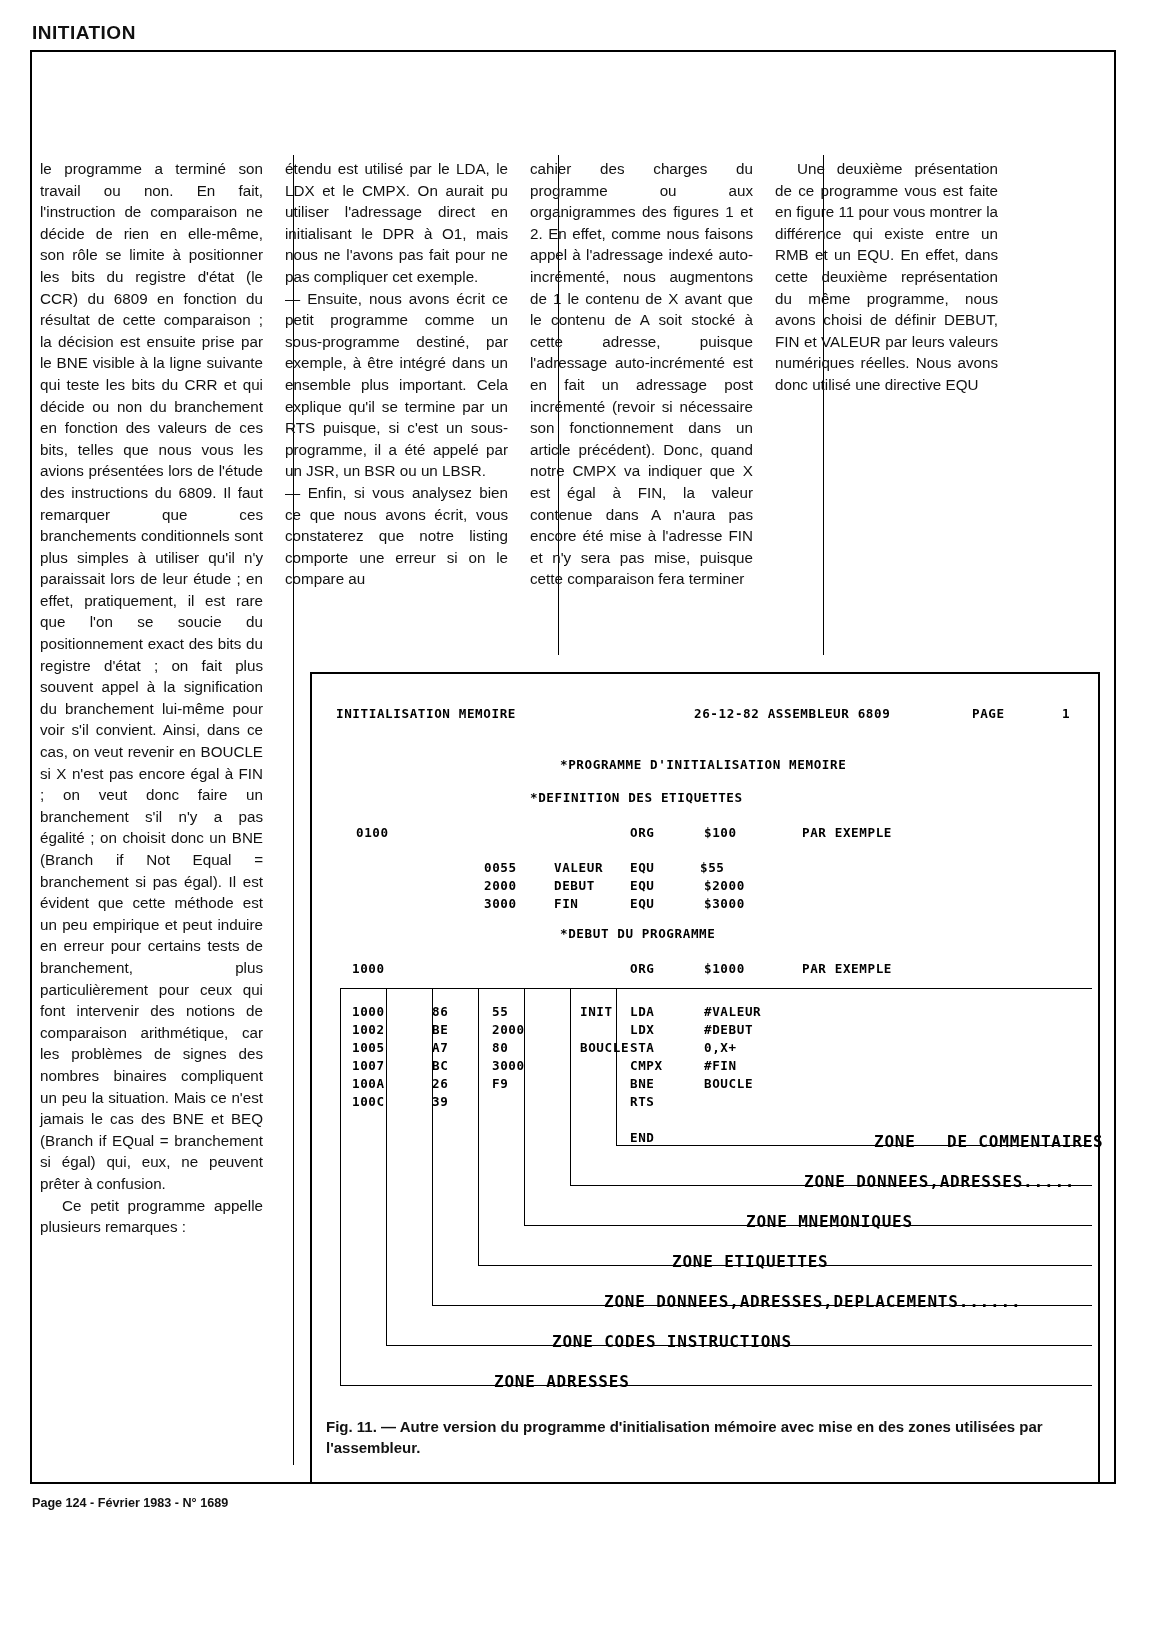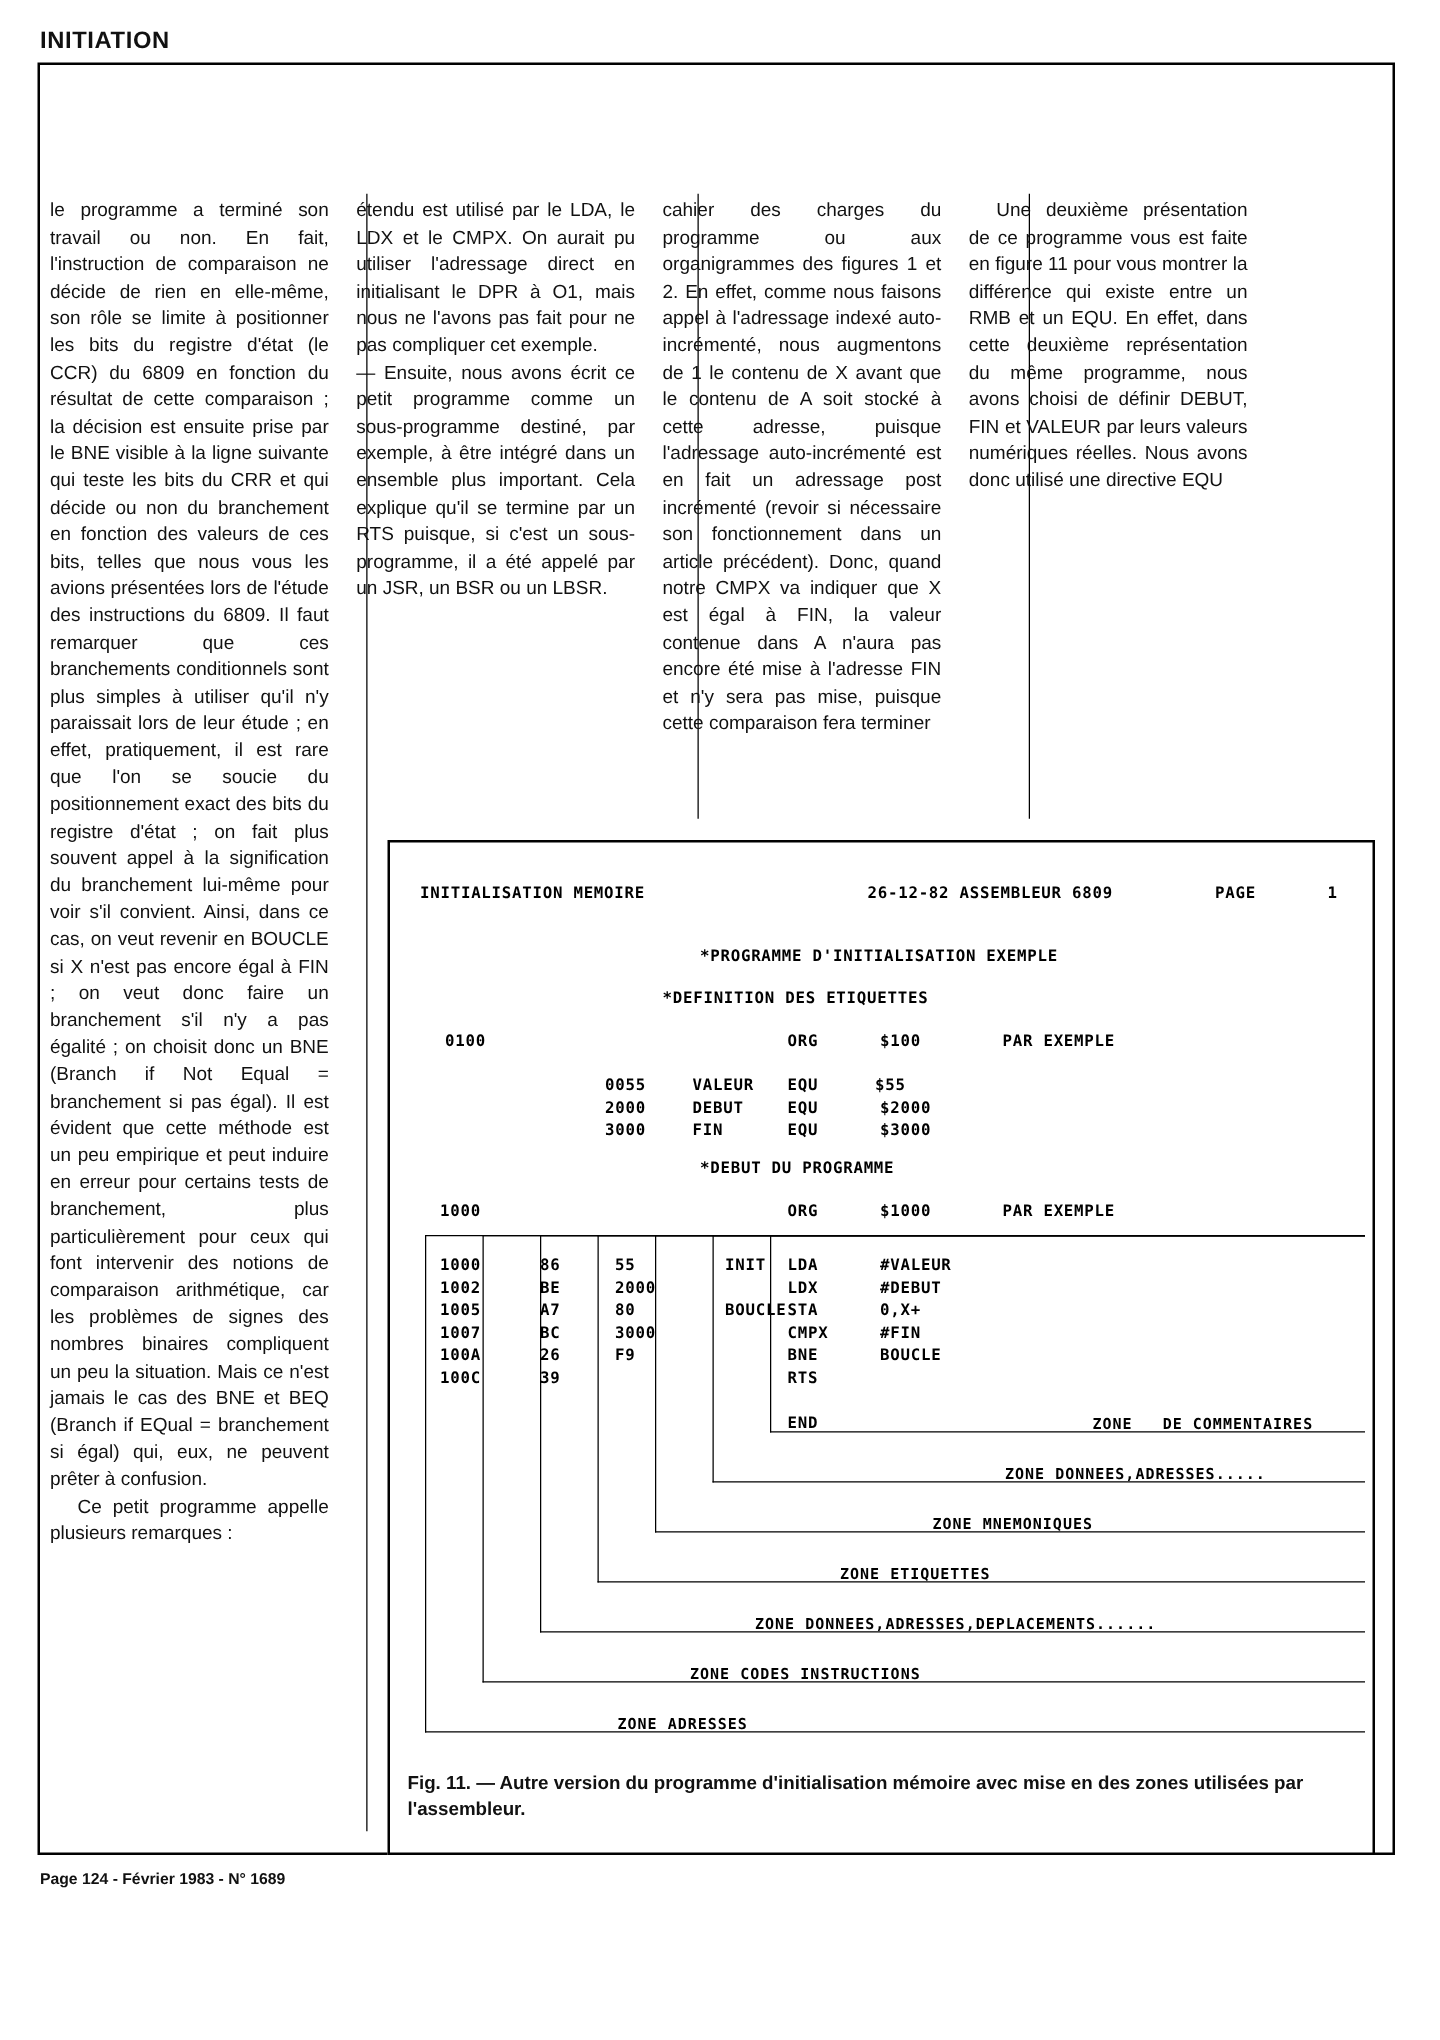--- a/index.html
+++ b/index.html
@@ -139,21 +139,21 @@
 
   
   .box {
     position: absolute;
     border: 1.5px solid #000;
     box-sizing: border-box;
   }
   .zone-label {
     position: absolute;
     font-family: "DejaVu Sans Mono", monospace;
-    font-size: 12px;
+    font-size: 16px;
     font-weight: bold;
     letter-spacing: 0.8px;
     white-space: pre;
   }
   .fig-caption {
     position: absolute;
     left: 14px;
     top: 742px;
     width: 762px;
     font-family: "Liberation Sans", sans-serif;
@@ -185,20 +185,21 @@
   <div class="columns">
 
     <div class="col">
       <p>le programme a terminé son travail ou non. En fait, l'instruction de comparaison ne décide de rien en elle-même, son rôle se limite à positionner les bits du registre d'état (le CCR) du 6809 en fonction du résultat de cette comparaison ; la décision est ensuite prise par le BNE visible à la ligne suivante qui teste les bits du CRR et qui décide ou non du branchement en fonction des valeurs de ces bits, telles que nous vous les avions présentées lors de l'étude des instructions du 6809. Il faut remarquer que ces branchements conditionnels sont plus simples à utiliser qu'il n'y paraissait lors de leur étude ; en effet, pratiquement, il est rare que l'on se soucie du positionnement exact des bits du registre d'état ; on fait plus souvent appel à la signification du branchement lui-même pour voir s'il convient. Ainsi, dans ce cas, on veut revenir en BOUCLE si X n'est pas encore égal à FIN ; on veut donc faire un branchement s'il n'y a pas égalité ; on choisit donc un BNE (Branch if Not Equal = branchement si pas égal). Il est évident que cette méthode est un peu empirique et peut induire en erreur pour certains tests de branchement, plus particulièrement pour ceux qui font intervenir des notions de comparaison arithmétique, car les problèmes de signes des nombres binaires compliquent un peu la situation. Mais ce n'est jamais le cas des BNE et BEQ (Branch if EQual = branchement si égal) qui, eux, ne peuvent prêter à confusion.</p>
       <p class="indent">Ce petit programme appelle plusieurs remarques :</p>
     </div>
 
     <div class="col">
       <p>étendu est utilisé par le LDA, le LDX et le CMPX. On aurait pu utiliser l'adressage direct en initialisant le DPR à O1, mais nous ne l'avons pas fait pour ne pas compliquer cet exemple.</p>
       <p>— Ensuite, nous avons écrit ce petit programme comme un sous-programme destiné, par exemple, à être intégré dans un ensemble plus important. Cela explique qu'il se termine par un RTS puisque, si c'est un sous-programme, il a été appelé par un JSR, un BSR ou un LBSR.</p>
+      <p>— Enfin, si vous analysez bien ce que nous avons écrit, vous constaterez que notre listing comporte une erreur si on le compare au</p>
     </div>
 
     <div class="col">
       <p>cahier des charges du programme ou aux organigrammes des figures 1 et 2. En effet, comme nous faisons appel à l'adressage indexé auto-incrémenté, nous augmentons de 1 le contenu de X avant que le contenu de A soit stocké à cette adresse, puisque l'adressage auto-incrémenté est en fait un adressage post incrémenté (revoir si nécessaire son fonctionnement dans un article précédent). Donc, quand notre CMPX va indiquer que X est égal à FIN, la valeur contenue dans A n'aura pas encore été mise à l'adresse FIN et n'y sera pas mise, puisque cette comparaison fera terminer</p>
     </div>
 
     <div class="col">
       <p class="indent">Une deuxième présentation de ce programme vous est faite en figure 11 pour vous montrer la différence qui existe entre un RMB et un EQU. En effet, dans cette deuxième représentation du même programme, nous avons choisi de définir DEBUT, FIN et VALEUR par leurs valeurs numériques réelles. Nous avons donc utilisé une directive EQU</p>
     </div>
 
@@ -206,21 +207,21 @@
 
   <div class="figure">
 
     <div class="listing">
 
       <div class="lst hdr-title">INITIALISATION MEMOIRE</div>
       <div class="lst hdr-date">26-12-82 ASSEMBLEUR 6809</div>
       <div class="lst hdr-page">PAGE</div>
       <div class="lst hdr-pageno">1</div>
 
-      <div class="lst cmt-prog">*PROGRAMME D'INITIALISATION EXEMPLE</div>
+      <div class="lst cmt-prog">*PROGRAMME D'INITIALISATION MEMOIRE</div>
       <div class="lst cmt-def">*DEFINITION DES ETIQUETTES</div>
 
       <div class="lst org-addr">0100</div>
       <div class="lst org-mn">ORG</div>
       <div class="lst org-op">$100</div>
       <div class="lst org-cmt">PAR EXEMPLE</div>
 
       <div class="lst eq1a">0055</div>
       <div class="lst eq1b">VALEUR</div>
       <div class="lst eq1c">EQU</div>

